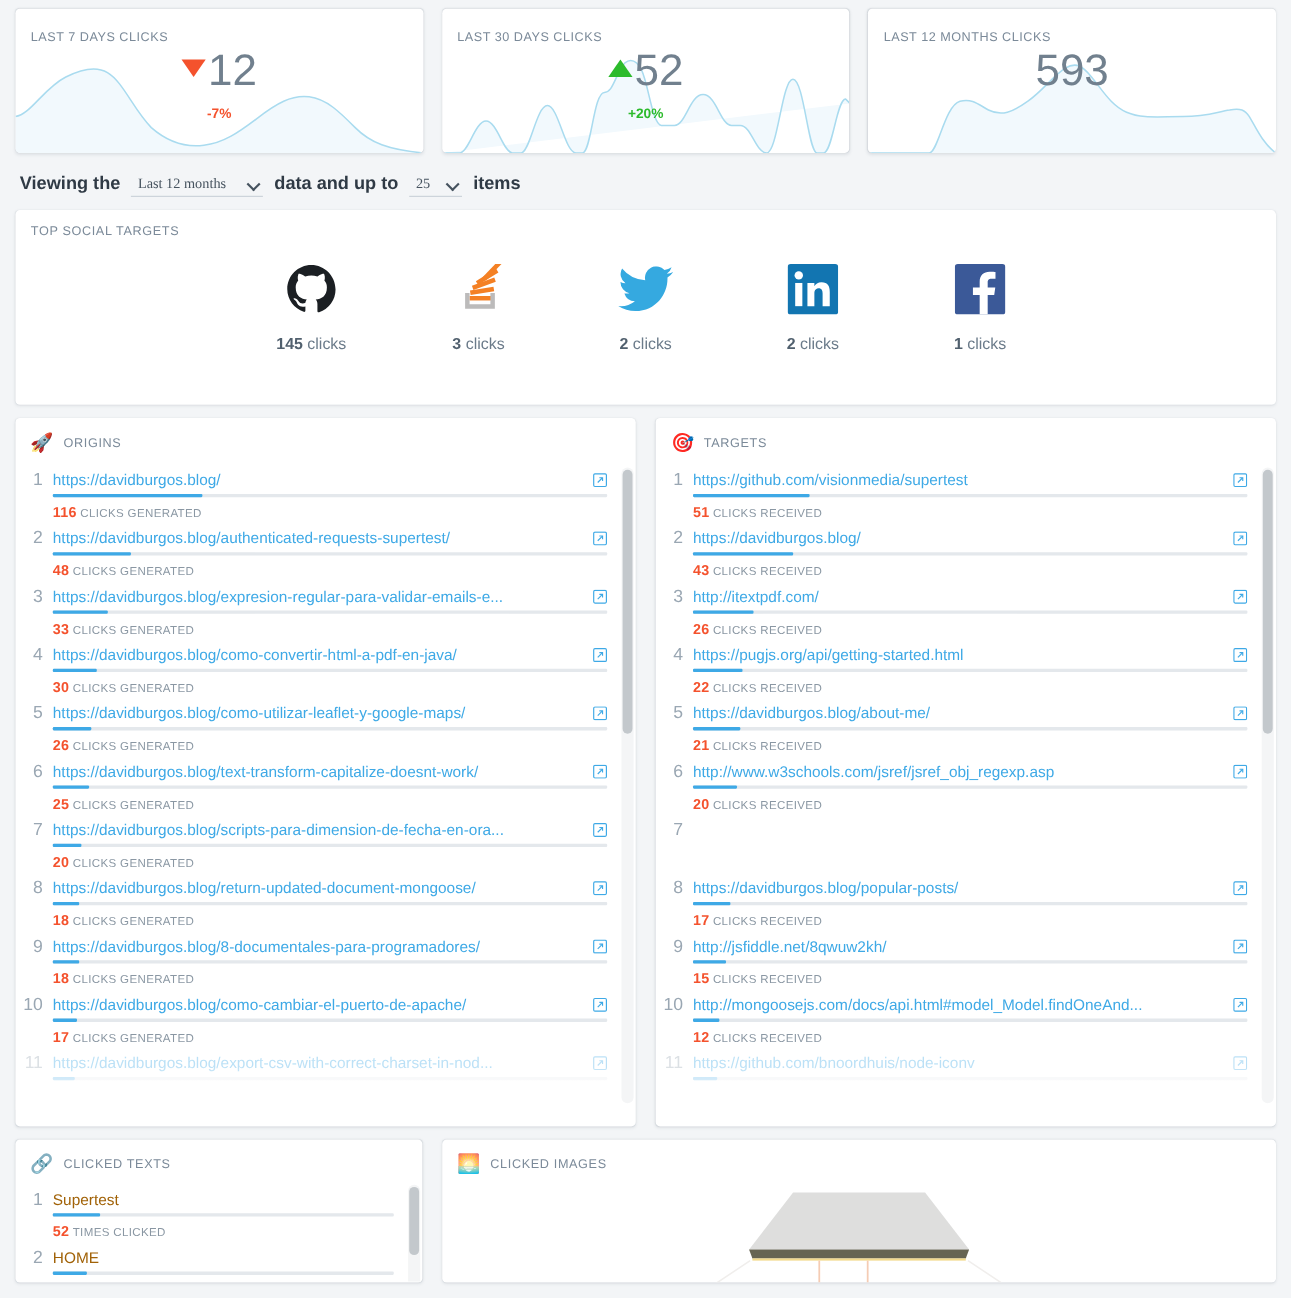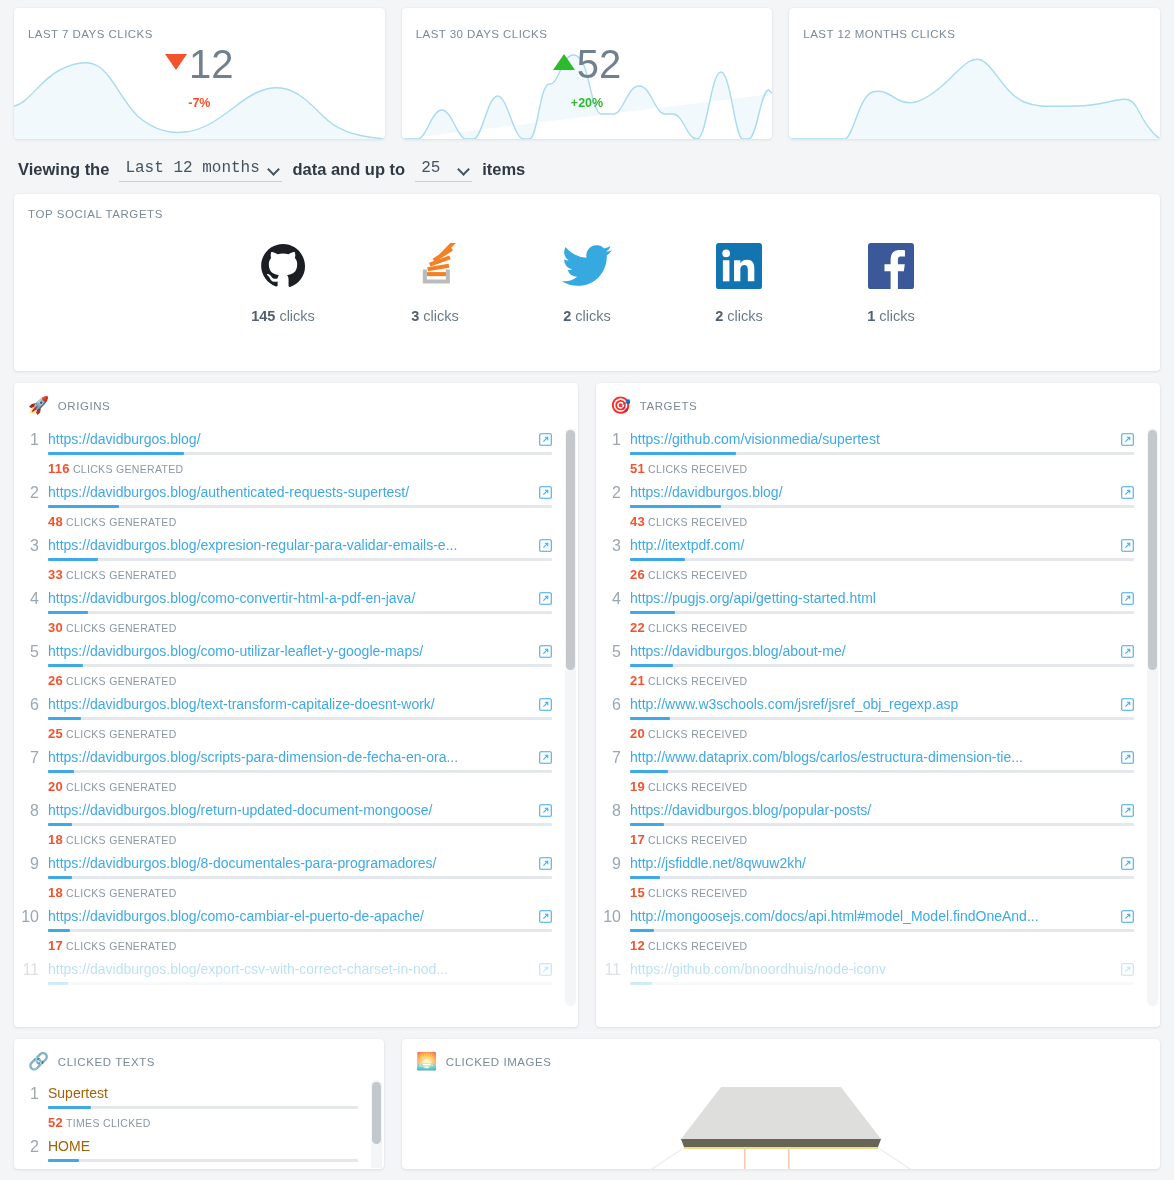--- a/index.html
+++ b/index.html
@@ -95,22 +95,22 @@
     position: relative;
     display: inline-block;
     border-bottom: 1px solid #c9d1d8;
     margin: 0 4px;
   }
   .select-wrap select {
     appearance: none; -webkit-appearance: none; -moz-appearance: none;
     background: transparent;
     border: 0;
     outline: none;
-    font-family: Liberation Mono, monospace;
-    font-size: 16px;
+    font-family: Liberation Serif, serif;
+    font-size: 13px;
     font-weight: 400;
     color: #46535f;
     padding: 3px 22px 4px 6px;
     cursor: pointer;
   }
   .select-wrap.wide select { min-width: 120px; }
   .select-wrap.narrow select { min-width: 42px; }
   .chev {
     position: absolute;
     right: 5px; top: 50%;
@@ -340,20 +340,25 @@
       </div>
     </div>
 
     <div class="stat-card">
       <div class="stat-label">LAST 12 MONTHS CLICKS</div>
       <div class="spark">
         <svg viewBox="0 0 372 95" preserveAspectRatio="none">
           <path d="M0,95 L56,95 C64,95 70,52 84,48 C96,45 102,52 110,56 C122,62 132,58 146,48 C160,38 168,26 180,18 C190,12 196,16 204,26 C214,38 222,52 236,58 C250,64 264,62 288,62 C308,62 318,58 330,56 C340,54 344,56 348,62 C354,72 360,86 372,95 L372,95 L0,95 Z" fill="#f2f9fd"></path>
           <path d="M0,95 L56,95 C64,95 70,52 84,48 C96,45 102,52 110,56 C122,62 132,58 146,48 C160,38 168,26 180,18 C190,12 196,16 204,26 C214,38 222,52 236,58 C250,64 264,62 288,62 C308,62 318,58 330,56 C340,54 344,56 348,62 C354,72 360,86 372,95" fill="none" stroke="#a9dbef" stroke-width="1.4"></path>
         </svg>
+      </div>
+      <div class="stat-center">
+        <div class="stat-value-line">
+          <span class="stat-number">593</span>
+        </div>
       </div>
     </div>
 
   </div>
 
   <div class="viewing-bar">
     <span>Viewing the</span>
     <span class="select-wrap wide">
       <select id="range-select"><option value="Last 7 days">Last 7 days</option><option value="Last 30 days">Last 30 days</option><option value="Last 12 months" selected="">Last 12 months</option></select>
       <span class="chev"></span>
@@ -785,36 +790,20 @@
                 </span>
               </div>
               <div class="bar-track">
                 <div class="bar-fill" style="width: 8%;"></div>
               </div>
               <div class="row-sub"><b>20</b><span>CLICKS RECEIVED</span></div>
             </div>
           </div>
           <div class="list-row">
             <div class="rank">7</div>
-            <div class="row-body">
-              <div class="row-top">
-                <a class="row-link" href="#">http://www.dataprix.com/blogs/carlos/estructura-dimension-tie...</a>
-                <span class="ext-icon">
-                  <svg viewBox="0 0 16 16" width="13" height="13">
-                    <rect x="0.9" y="0.9" width="14.2" height="14.2" rx="1.4" fill="none" stroke="#3ea9e6" stroke-width="1.3"></rect>
-                    <path d="M5.4 10.6 L10.4 5.6" stroke="#3ea9e6" stroke-width="1.3" fill="none"></path>
-                    <path d="M7.2 5.3 h3.6 v3.6" stroke="#3ea9e6" stroke-width="1.3" fill="none" stroke-linejoin="miter"></path>
-                  </svg>
-                </span>
-              </div>
-              <div class="bar-track">
-                <div class="bar-fill" style="width: 7.6%;"></div>
-              </div>
-              <div class="row-sub"><b>19</b><span>CLICKS RECEIVED</span></div>
-            </div>
           </div>
           <div class="list-row">
             <div class="rank">8</div>
             <div class="row-body">
               <div class="row-top">
                 <a class="row-link" href="#">https://davidburgos.blog/popular-posts/</a>
                 <span class="ext-icon">
                   <svg viewBox="0 0 16 16" width="13" height="13">
                     <rect x="0.9" y="0.9" width="14.2" height="14.2" rx="1.4" fill="none" stroke="#3ea9e6" stroke-width="1.3"></rect>
                     <path d="M5.4 10.6 L10.4 5.6" stroke="#3ea9e6" stroke-width="1.3" fill="none"></path>

